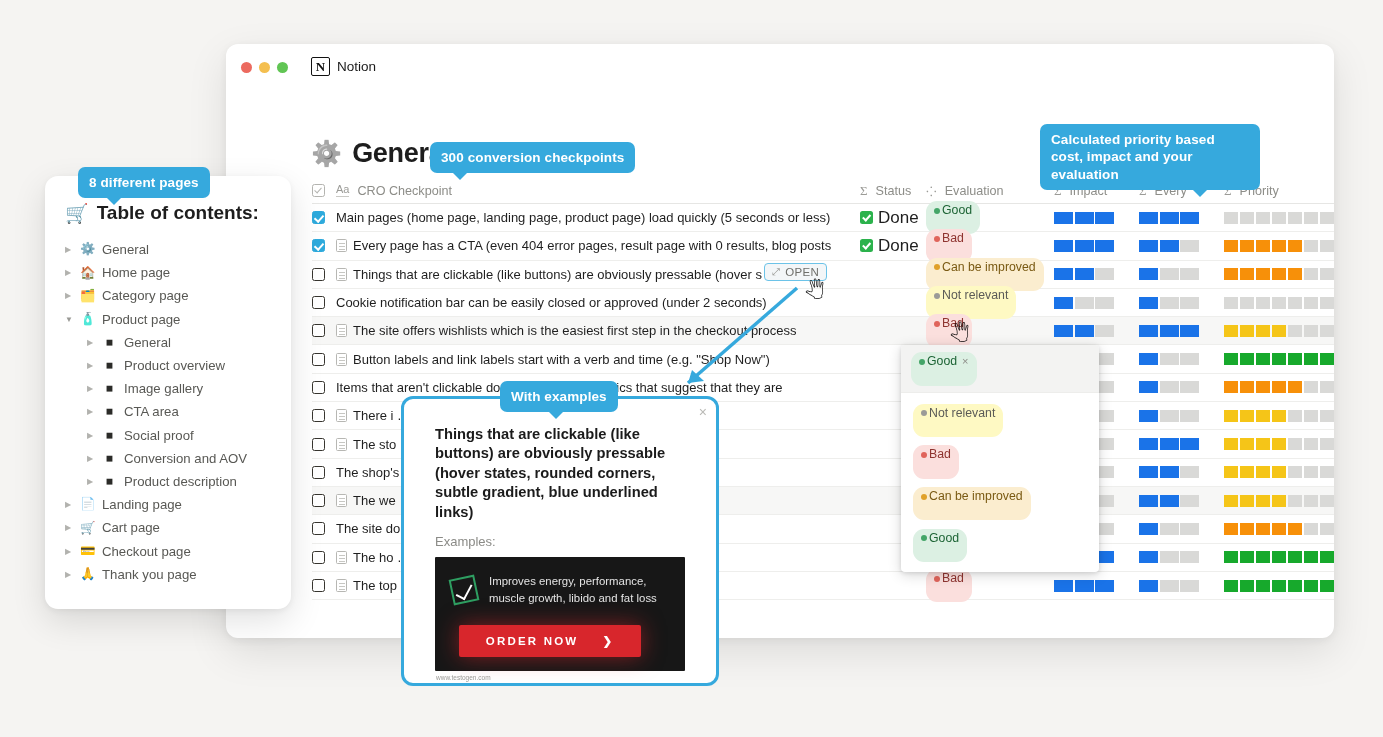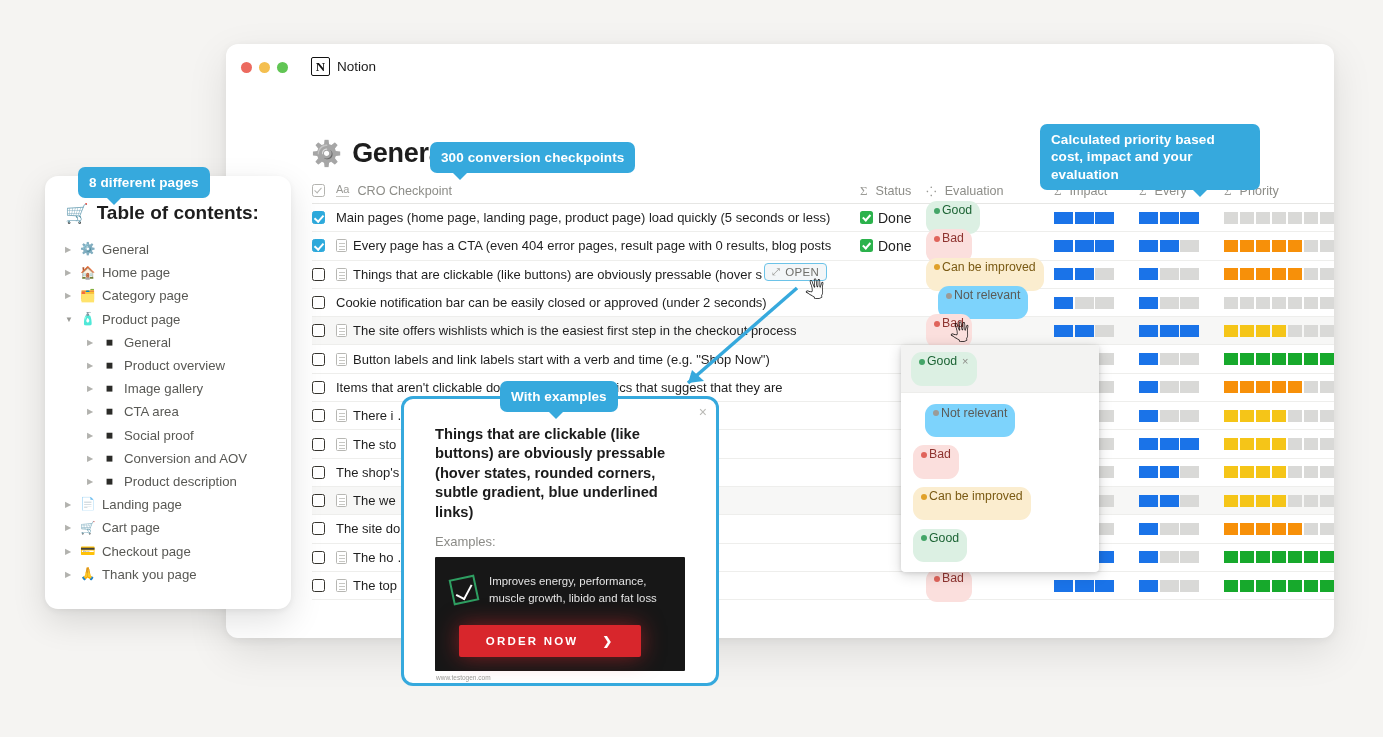--- a/index.html
+++ b/index.html
@@ -90,38 +90,38 @@
     content: ""; position: absolute; left: 3.2px; top: 1.2px; width: 3.2px; height: 6px;
     border: solid #b4b4b0; border-width: 0 1.5px 1.5px 0; transform: rotate(42deg);
   }
   .pageicon { width: 11px; height: 13px; flex: none; background: #fff;
     border: 1px solid #b7b7b3; border-radius: 1.5px; position: relative; }
   .pageicon:before { content: ""; position: absolute; left: 2px; top: 3px; width: 6px; height: 1px; background: #c7c7c3;
     box-shadow: 0 3px 0 #c7c7c3, 0 6px 0 #c7c7c3; }
   .aa { font-size: 11px; color: #9b9b97; border-bottom: 1.4px solid #c9c9c5; line-height: 1.05; }
 
   
-  .status { display: flex; align-items: center; gap: 5px; font-size: 14px; color: #1f1f1f; }
+  .status { display: flex; align-items: center; gap: 5px; font-size: 17px; color: #1f1f1f; }
   .status-box { width: 13px; height: 13px; border-radius: 2.5px; background: #2bb24c; position: relative; }
   .status-box:after {
     content: ""; position: absolute; left: 4px; top: 1.6px; width: 3.2px; height: 6.4px;
     border: solid #fff; border-width: 0 2px 2px 0; transform: rotate(42deg);
   }
 
   
   .pill { display: inline-flex; align-items: center; gap: 2px; border-radius: 11px;
     padding: 2px 8px 16px; font-size: 12.3px; line-height: 1.25; }
   .pdot { width: 6px; height: 6px; border-radius: 50%; flex: none; }
   .pill.good { background: #dcf0e3; color: #1d6435; }
   .pill.good .pdot { background: #44a568; }
   .pill.bad { background: #fbdfdd; color: #8f3430; }
   .pill.bad .pdot { background: #e0645b; }
   .pill.improved { background: #fbedcf; color: #7a5a13; }
   .pill.improved .pdot { background: #e0a12a; }
-  .pill.notrel { background: #7dd3fc; color: #5b5b57; margin-left: 12px; }
+  .pill.notrel { background: #fef9c3; color: #5b5b57; }
   .pill.notrel .pdot { background: #9b9b97; }
 
   
   .meter { display: flex; gap: 1.5px; }
   .seg { height: 12px; }
   .meter.impact .seg { width: 19px; }
   .meter.cost .seg { width: 19px; }
   .meter.priority .seg { width: 14.5px; }
   .seg.off { background: #d9d9d7; }
   .seg.blue { background: #1a73e8; }

